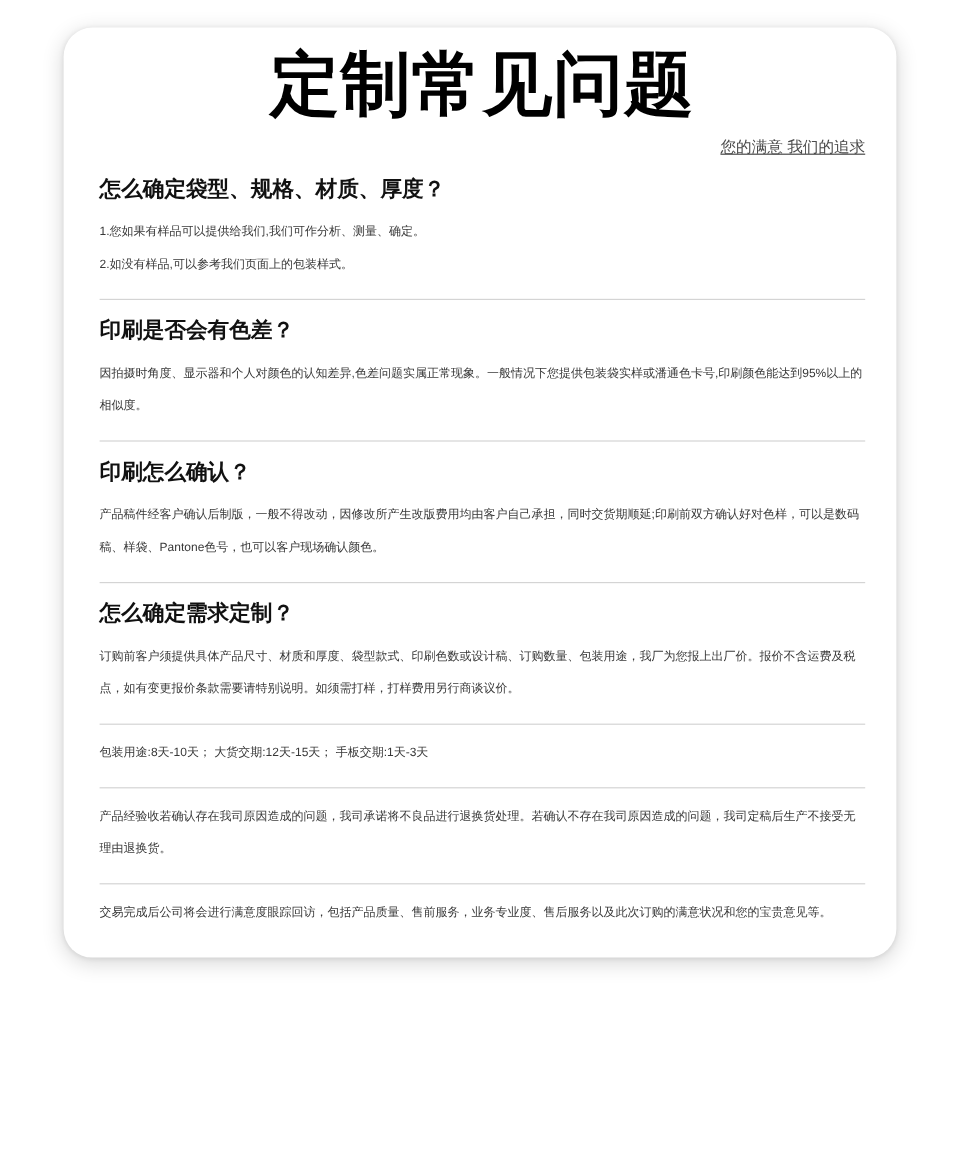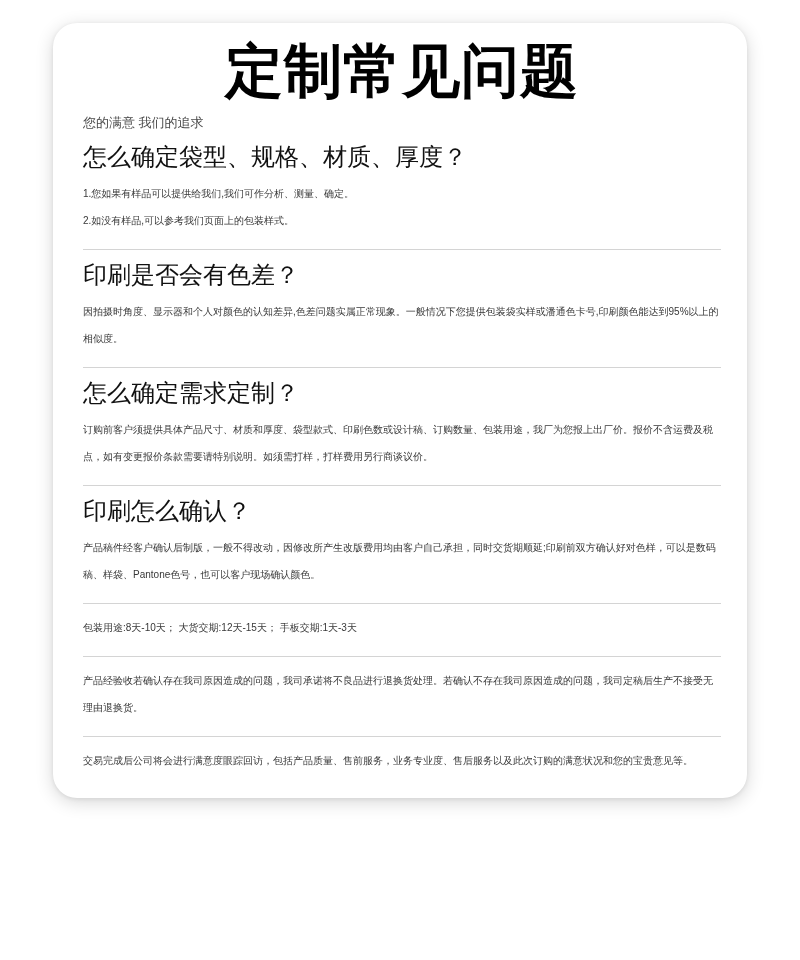--- a/index.html
+++ b/index.html
@@ -28,33 +28,34 @@
     margin: 10px 0 12px;
     text-align: center;
     font-size: 58px;
     line-height: 1.05;
     font-weight: 900;
     letter-spacing: 1px;
     color: #000000;
   }
   .subtitle {
     margin: 5px 0 0;
-    text-align: left;
+    text-align: right;
     font-size: 13px;
     line-height: 18px;
     color: #4a4a4a;
+    text-decoration: underline;
   }
   .faq-list {
     margin-top: 6px;
   }
   .question {
     margin: 12px 0 0;
-    font-size: 24px;
+    font-size: 18px;
     line-height: 26px;
-    font-weight: 400;
+    font-weight: 700;
     color: #111111;
   }
   .answer {
     margin: 10px 0 0;
     font-size: 10px;
     line-height: 27px;
     color: #383838;
     white-space: pre-line;
   }
   .divider {
@@ -78,28 +79,28 @@
     <div class="divider"></div>
   </section>
 
   <section>
     <h2 class="question">印刷是否会有色差？</h2>
     <p class="answer">因拍摄时角度、显示器和个人对颜色的认知差异,色差问题实属正常现象。一般情况下您提供包装袋实样或潘通色卡号,印刷颜色能达到95%以上的相似度。</p>
     <div class="divider"></div>
   </section>
 
   <section>
-    <h2 class="question">怎么确定需求定制？</h2>
-    <p class="answer">订购前客户须提供具体产品尺寸、材质和厚度、袋型款式、印刷色数或设计稿、订购数量、包装用途，我厂为您报上出厂价。报价不含运费及税点，如有变更报价条款需要请特别说明。如须需打样，打样费用另行商谈议价。</p>
+    <h2 class="question">印刷怎么确认？</h2>
+    <p class="answer">产品稿件经客户确认后制版，一般不得改动，因修改所产生改版费用均由客户自己承担，同时交货期顺延;印刷前双方确认好对色样，可以是数码稿、样袋、Pantone色号，也可以客户现场确认颜色。</p>
     <div class="divider"></div>
   </section>
 
   <section>
-    <h2 class="question">印刷怎么确认？</h2>
-    <p class="answer">产品稿件经客户确认后制版，一般不得改动，因修改所产生改版费用均由客户自己承担，同时交货期顺延;印刷前双方确认好对色样，可以是数码稿、样袋、Pantone色号，也可以客户现场确认颜色。</p>
+    <h2 class="question">怎么确定需求定制？</h2>
+    <p class="answer">订购前客户须提供具体产品尺寸、材质和厚度、袋型款式、印刷色数或设计稿、订购数量、包装用途，我厂为您报上出厂价。报价不含运费及税点，如有变更报价条款需要请特别说明。如须需打样，打样费用另行商谈议价。</p>
     <div class="divider"></div>
   </section>
 
   <section>
     <p class="answer">包装用途:8天-10天； 大货交期:12天-15天； 手板交期:1天-3天</p>
     <div class="divider"></div>
   </section>
 
   <section>
     <p class="answer">产品经验收若确认存在我司原因造成的问题，我司承诺将不良品进行退换货处理。若确认不存在我司原因造成的问题，我司定稿后生产不接受无理由退换货。</p>

